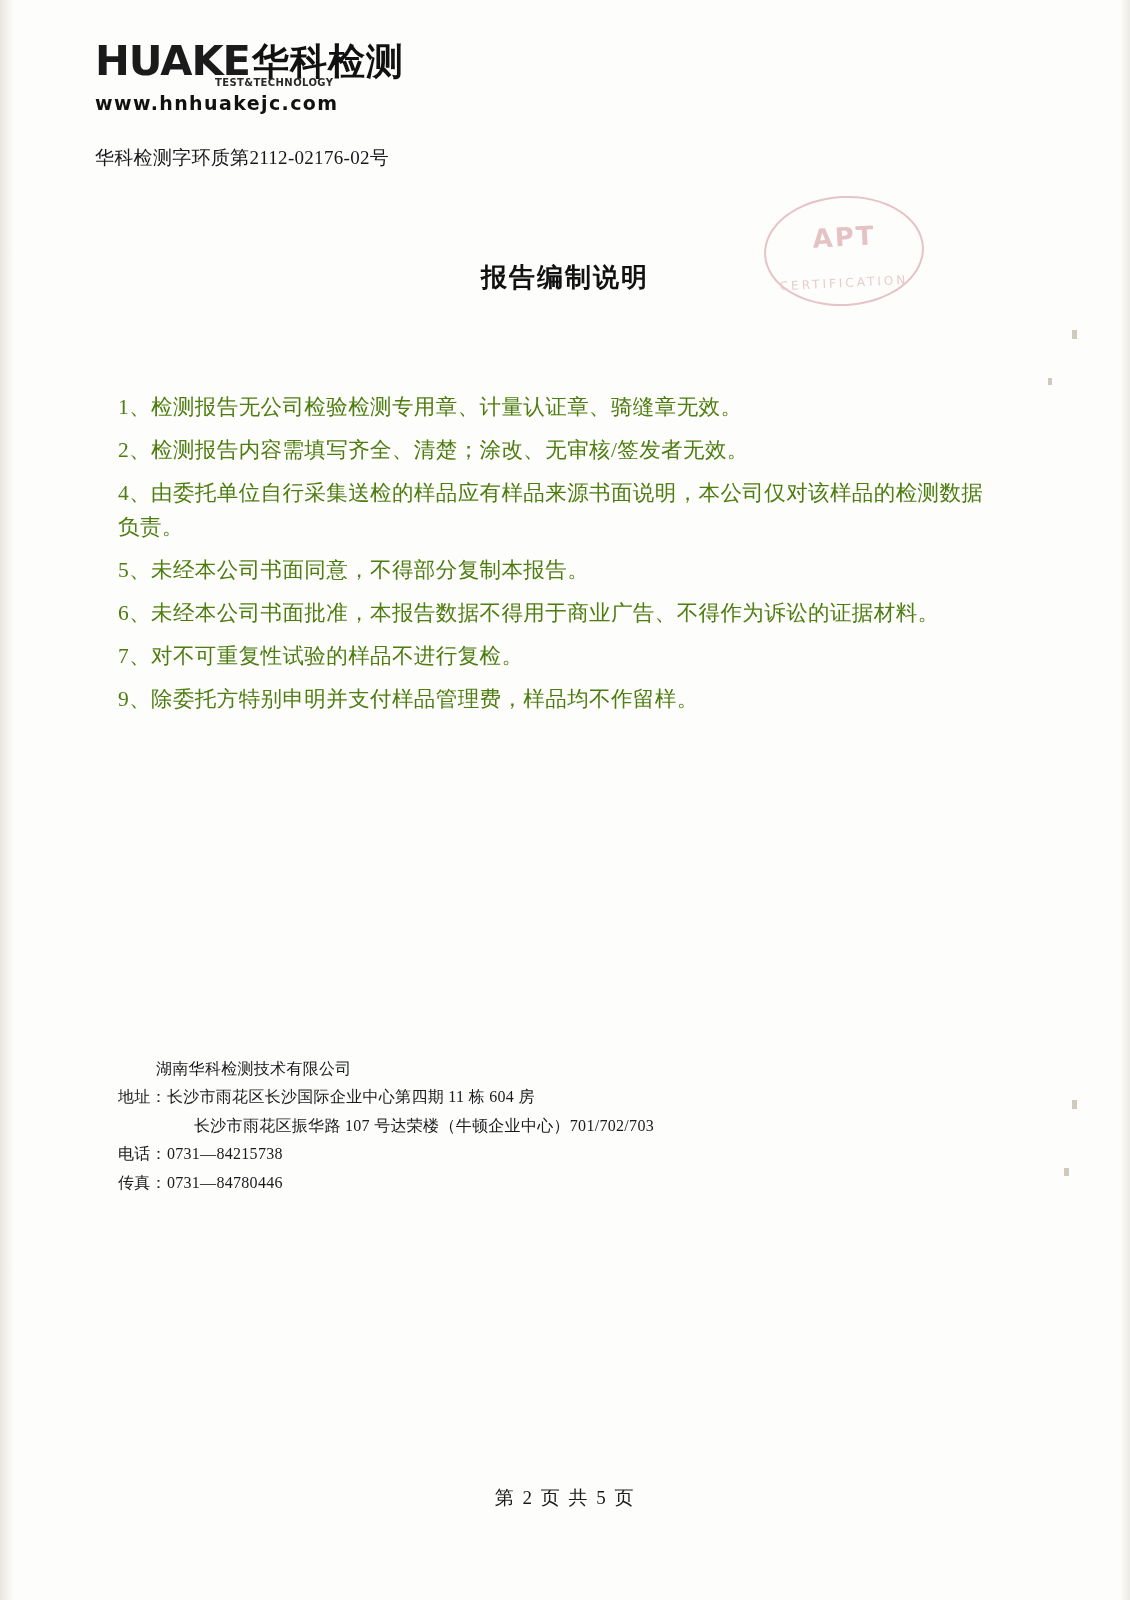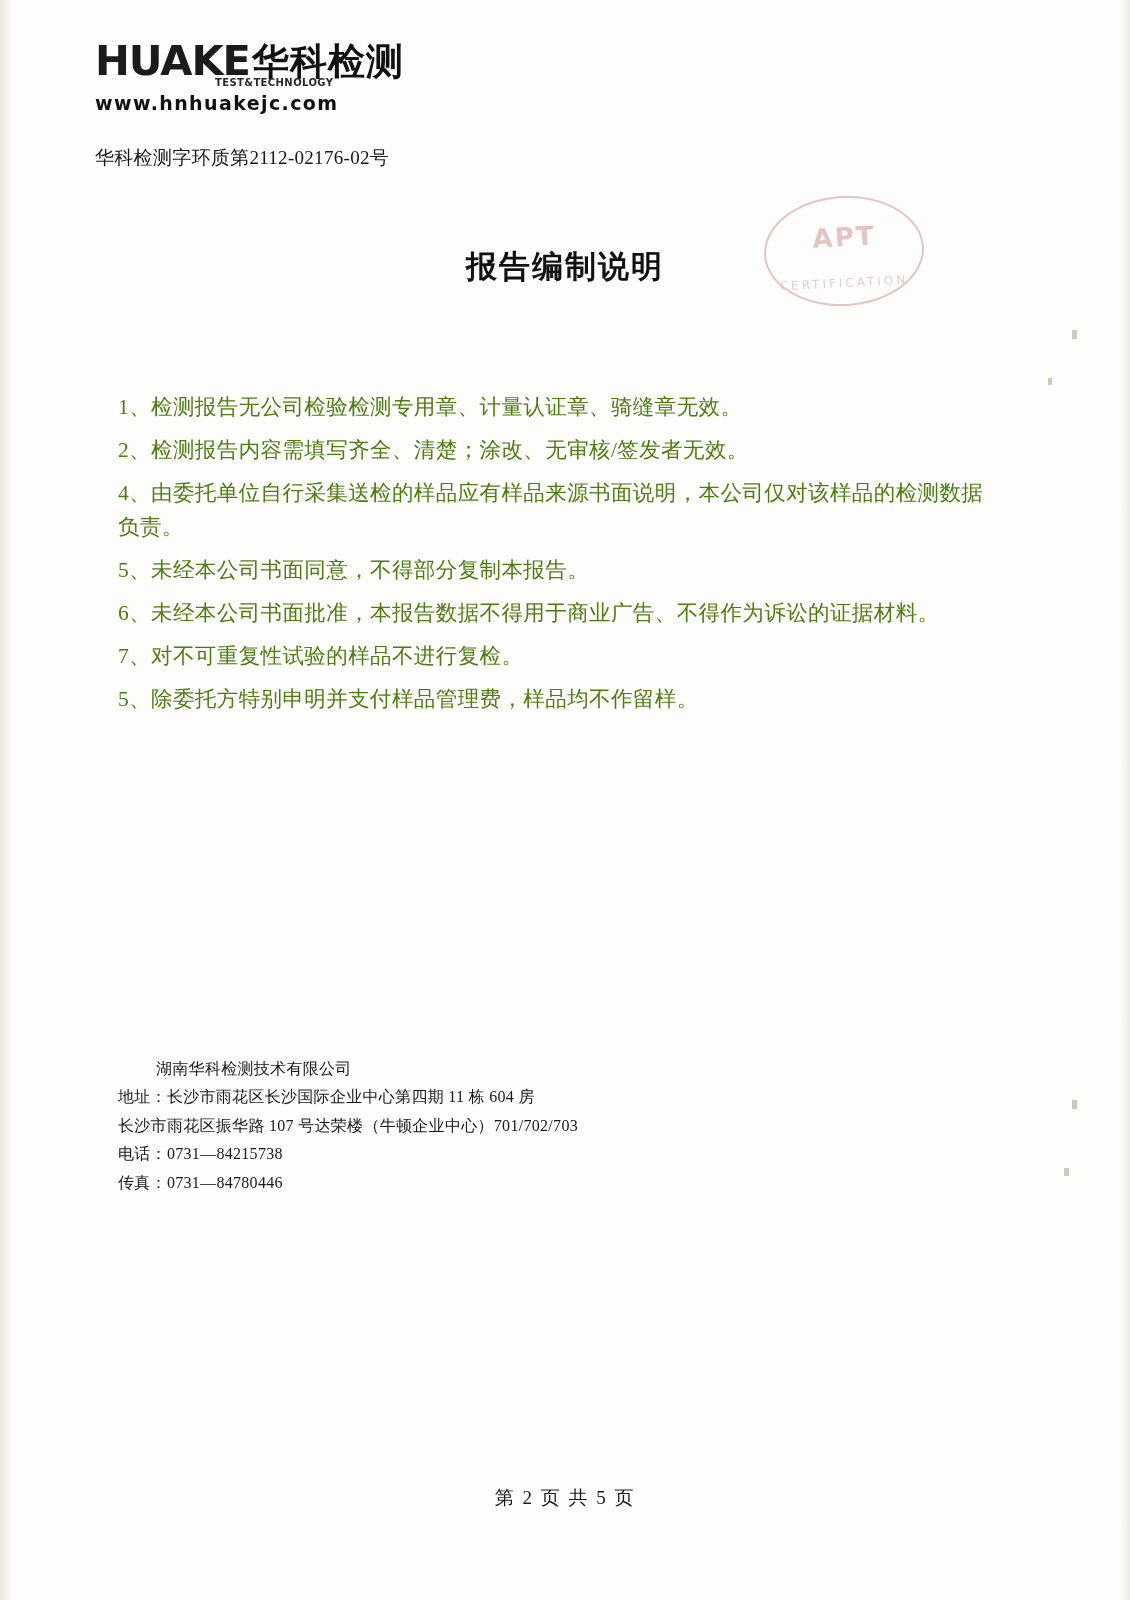--- a/index.html
+++ b/index.html
@@ -132,27 +132,27 @@
     font-family: "DejaVu Sans", sans-serif;
     font-size: 12px;
     color: #d49aa0;
     letter-spacing: 3px;
     transform: rotate(-3deg);
   }
 
   
   .doc-title {
     position: absolute;
-    top: 246px;
+    top: 260px;
     left: 0;
     width: 1130px;
     text-align: center;
     font-family: "DejaVu Sans", sans-serif;
     font-weight: 700;
-    font-size: 31px;
+    font-size: 26px;
     letter-spacing: 2px;
     color: #111;
   }
 
   
   .clauses {
     position: absolute;
     left: 118px;
     top: 390px;
     width: 880px;
@@ -176,20 +176,21 @@
     font-family: "Liberation Serif", serif;
     color: #18191b;
     font-size: 16px;
     line-height: 1.78;
     letter-spacing: 0.3px;
   }
   .company .name {
     margin-left: 38px;
   }
   .company .addr2 {
+    margin-left: 76px;
   }
 
   .page-num {
     position: absolute;
     left: 0;
     width: 1130px;
     top: 1485px;
     text-align: center;
     font-family: "Liberation Serif", serif;
     font-size: 19px;
@@ -228,21 +229,21 @@
 
   <div class="doc-title">报告编制说明</div>
 
   <div class="clauses">
     <div class="clause">1、检测报告无公司检验检测专用章、计量认证章、骑缝章无效。</div>
     <div class="clause">2、检测报告内容需填写齐全、清楚；涂改、无审核/签发者无效。</div>
     <div class="clause">4、由委托单位自行采集送检的样品应有样品来源书面说明，本公司仅对该样品的检测数据负责。</div>
     <div class="clause">5、未经本公司书面同意，不得部分复制本报告。</div>
     <div class="clause">6、未经本公司书面批准，本报告数据不得用于商业广告、不得作为诉讼的证据材料。</div>
     <div class="clause">7、对不可重复性试验的样品不进行复检。</div>
-    <div class="clause">5、除委托方特别申明并支付样品管理费，样品均不作留样。</div>
+    <div class="clause">9、除委托方特别申明并支付样品管理费，样品均不作留样。</div>
   </div>
 
   <div class="company">
     <div class="name">湖南华科检测技术有限公司</div>
     <div>地址：长沙市雨花区长沙国际企业中心第四期 11 栋 604 房</div>
     <div class="addr2">长沙市雨花区振华路 107 号达荣楼（牛顿企业中心）701/702/703</div>
     <div>电话：0731—84215738</div>
     <div>传真：0731—84780446</div>
   </div>
 

